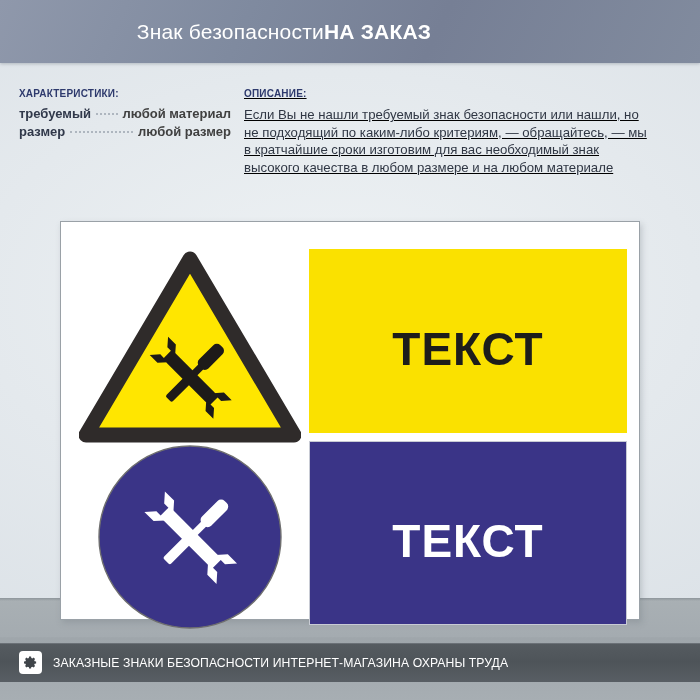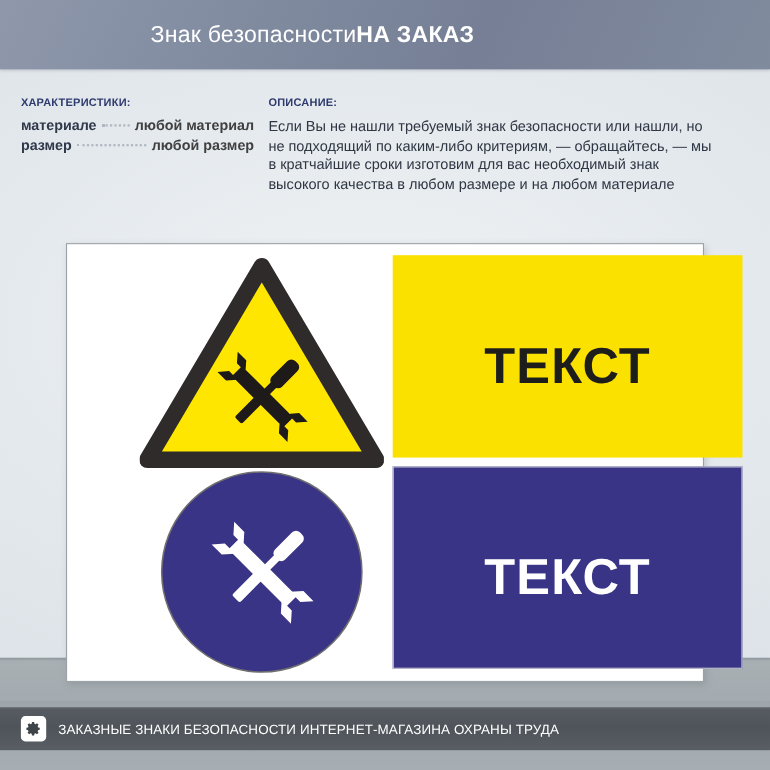--- a/index.html
+++ b/index.html
@@ -101,42 +101,43 @@
   .spec-val {
     color: #404040;
     font-weight: 700;
   }
 
   
   .descr {
     position: absolute;
     left: 244px; top: 88px;
     width: 432px;
+    text-decoration: underline;
   }
   .descr-body {
     font-size: 13.2px;
     line-height: 17.5px;
     color: #303744;
   }
   .descr-body span { display: block; white-space: nowrap; }
 
   
   .card {
     position: absolute;
     left: 60px; top: 221px;
     width: 580px; height: 399px;
     background: #ffffff;
     border: 1px solid #9aa1a7;
     box-sizing: border-box;
     box-shadow: 2px 3px 6px rgba(110,118,126,0.30);
   }
   .card-grid {
     position: absolute;
-    left: 0; top: 0;
-    width: 100%; height: 100%; margin-left: 48px;
+    left: 0; top: 17px;
+    width: 100%; height: 100%;
   }
 
   
   .cell-tri {
     position: absolute;
     left: 18px; top: 8px;
     width: 222px; height: 196px;
   }
   .cell-circ {
     position: absolute;
@@ -233,21 +234,21 @@
   <div class="header-bar"></div>
   <div class="header-title">
     <span class="t-light">Знак безопасности</span>
     <span class="t-bold">НА ЗАКАЗ</span>
   </div>
 
   <div class="specs">
     <div class="section-heading">ХАРАКТЕРИСТИКИ:</div>
 
     <div class="spec-row">
-      <span class="spec-key">материале</span>
+      <span class="spec-key">требуемый</span>
       <span class="spec-dots"></span>
       <span class="spec-val">любой материал</span>
     </div>
 
     <div class="spec-row">
       <span class="spec-key">размер</span>
       <span class="spec-dots"></span>
       <span class="spec-val">любой размер</span>
     </div>
   </div>

